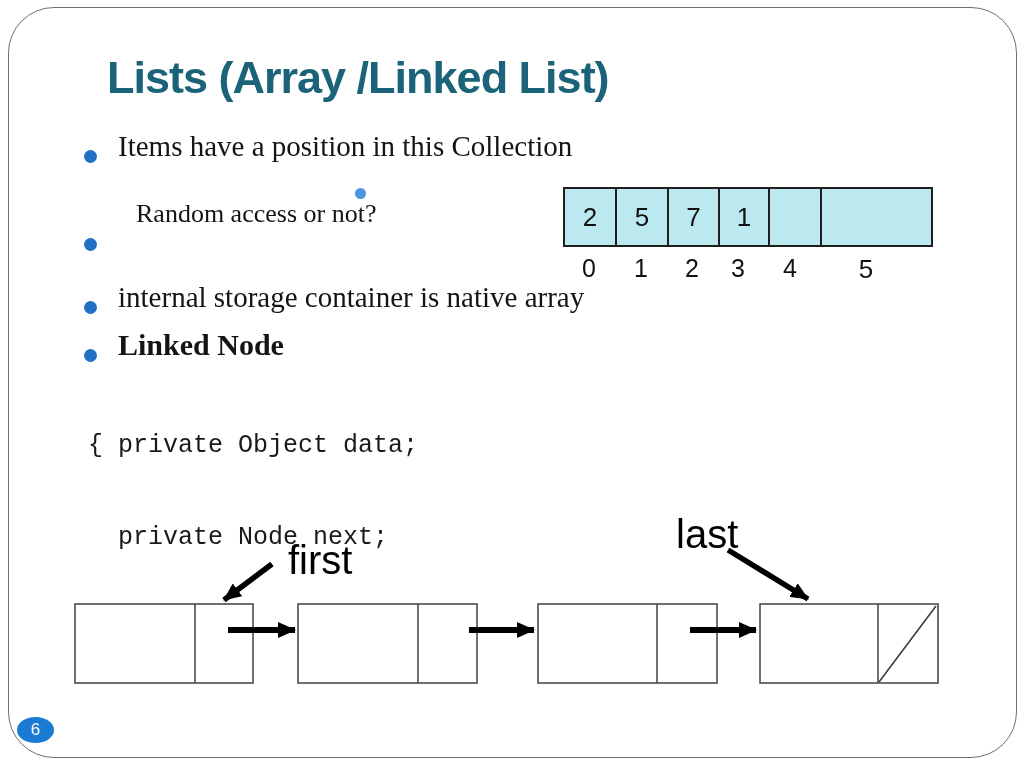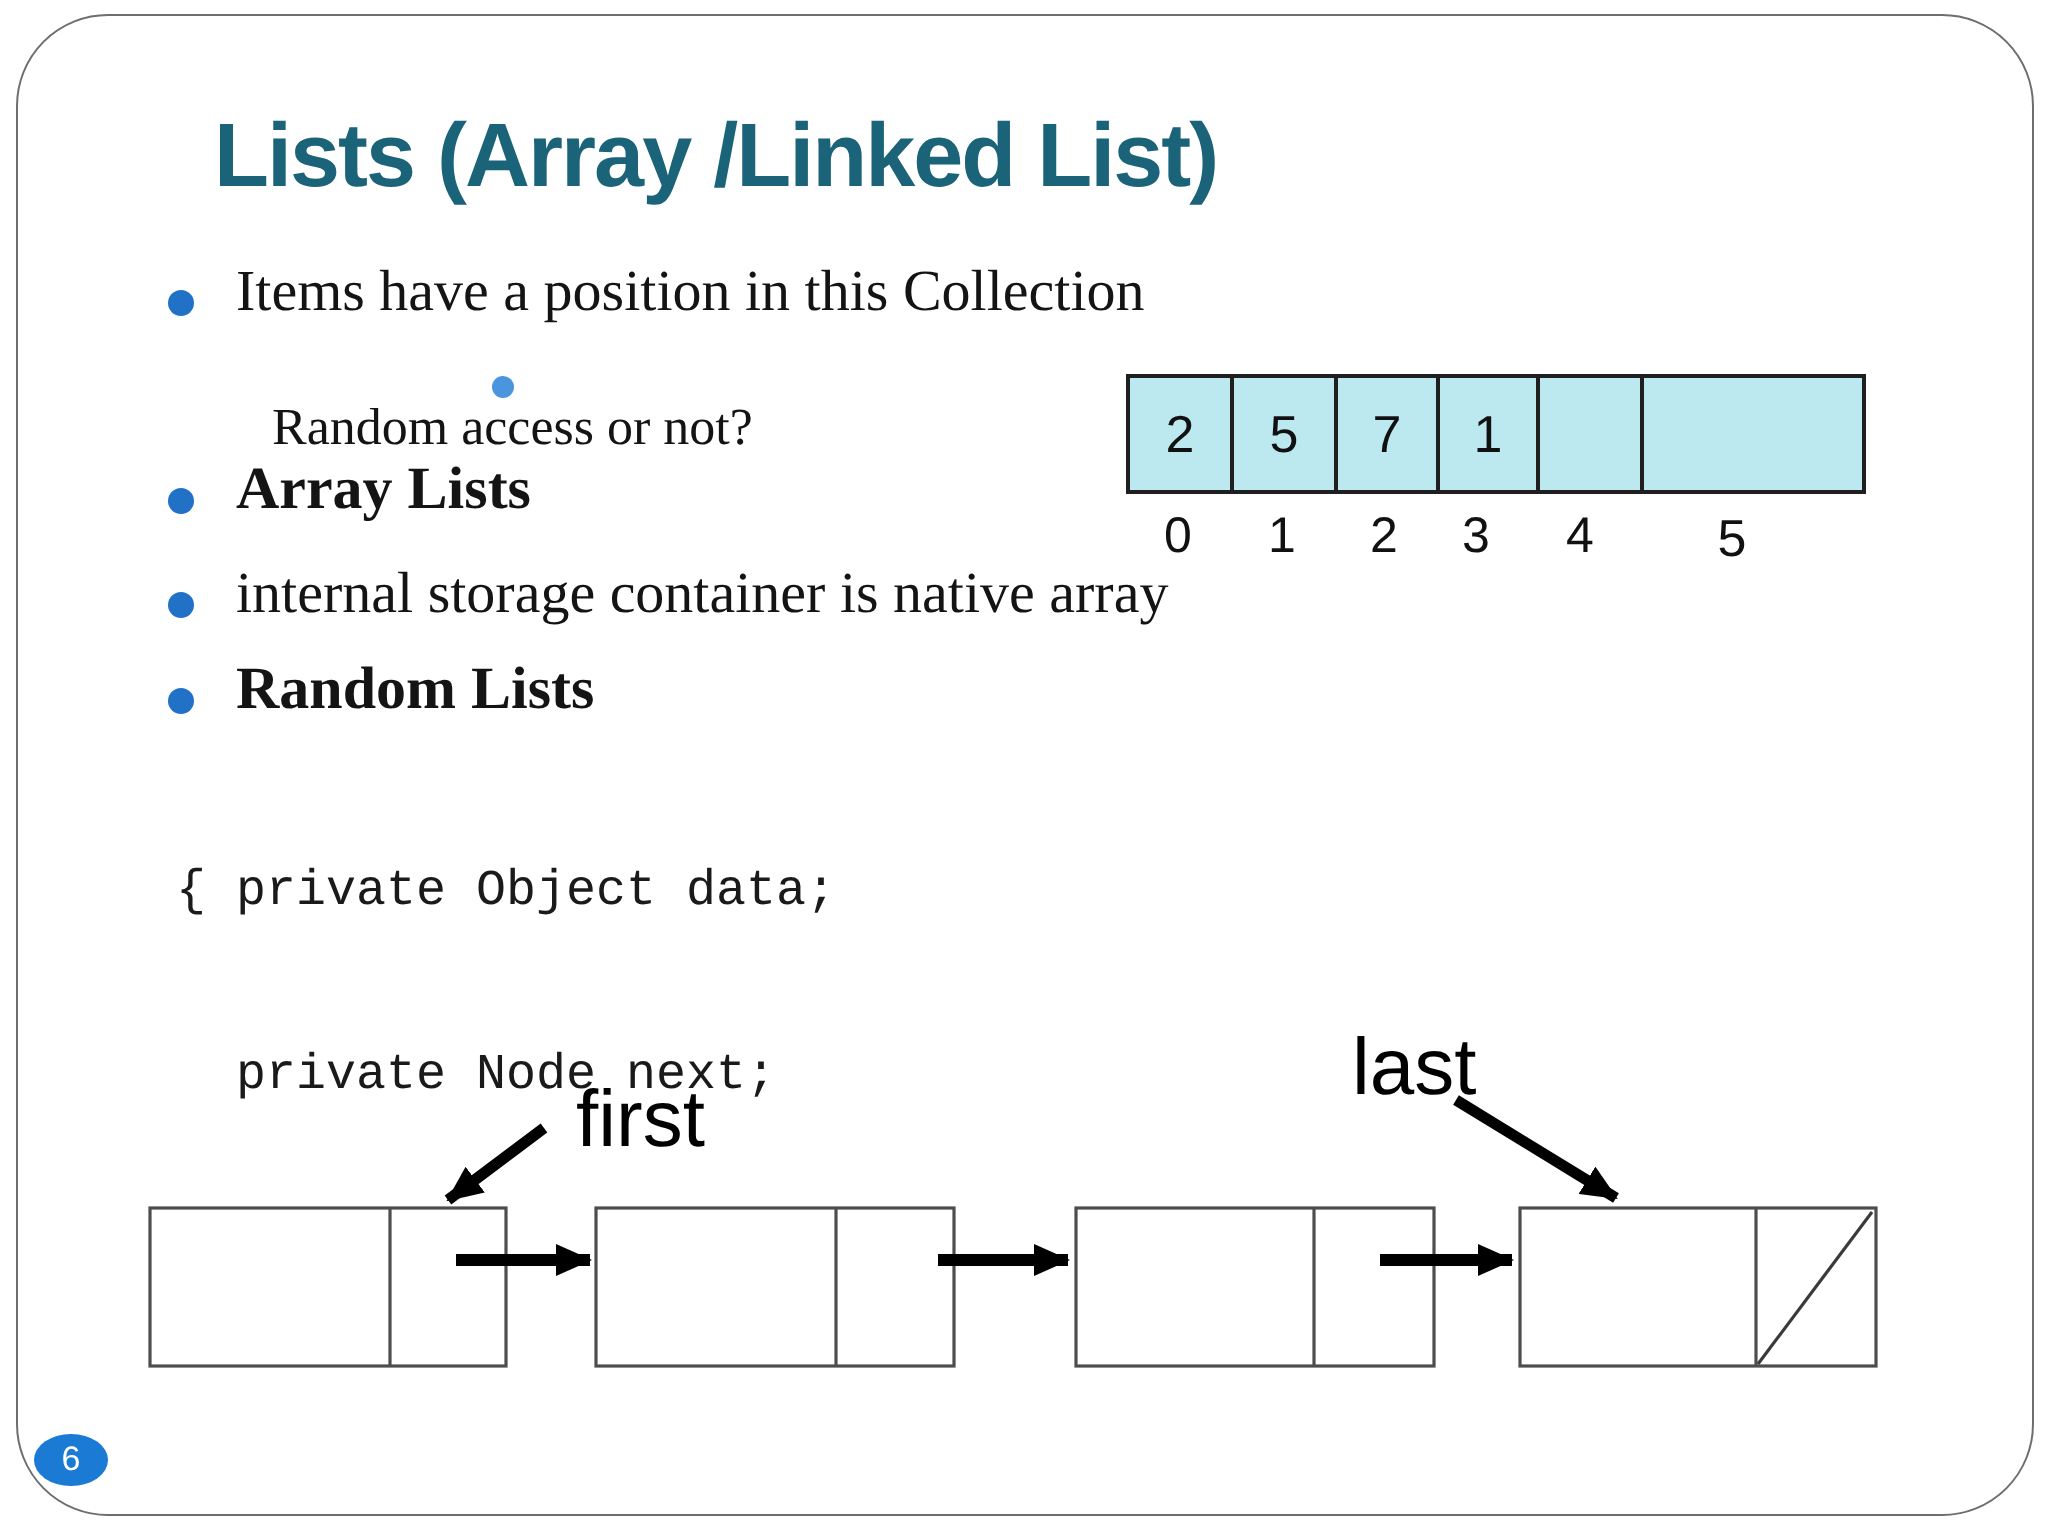--- a/index.html
+++ b/index.html
@@ -10,21 +10,21 @@
   .frame{
     position:absolute;left:8px;top:7px;width:1007px;height:749px;
     border:1px solid #6e6e6e;border-radius:46px;
   }
   .title{
     position:absolute;left:107px;top:52px;
     font-family:"Liberation Sans",sans-serif;font-weight:bold;font-size:45px;
     color:#1A6379;letter-spacing:-1px;white-space:nowrap;
   }
   .bullet-row{
-    position:absolute;display:flex;align-items:center;
+    position:absolute;display:flex;align-items:flex-end;
     font-family:"Liberation Serif",serif;white-space:nowrap;
   }
   .l1{left:84px;font-size:29px;}
   .l2{left:136px;font-size:26px;flex-direction:column;}
   .dot{flex:none;border-radius:50%;}
   .l1 .dot{width:13px;height:13px;background:#2171C7;margin:10px 21px 0 0;}
   .l2 .dot{width:11px;height:11px;background:#4a95dd;margin:9px 10px 0 0;}
   .bold-row{font-weight:bold;font-size:30px;}
   .code{
     position:absolute;left:88px;top:370px;
@@ -71,29 +71,28 @@
   <div class="bullet-row l1" style="top:130px">
     <span class="dot"></span>
     <span>Items have a position in this Collection</span>
   </div>
   <div class="bullet-row l2" style="top:179px">
     <span class="dot"></span>
     <span>Random access or not?</span>
   </div>
   <div class="bullet-row l1 bold-row" style="top:228px">
     <span class="dot"></span>
-    <span>Array Lists</span>
   </div>
   <div class="bullet-row l1" style="top:281px">
     <span class="dot"></span>
     <span>internal storage container is native array</span>
   </div>
   <div class="bullet-row l1 bold-row" style="top:328px">
     <span class="dot"></span>
-    <span>Random Lists</span>
+    <span>Linked Node</span>
   </div>
 
   <div class="code">
     <div>{ private Object data;</div>
     <div>  private Node next;</div>
     <div>}</div>
   </div>
 
   <div class="array">
     <div class="acell" style="width:52px">2</div>

